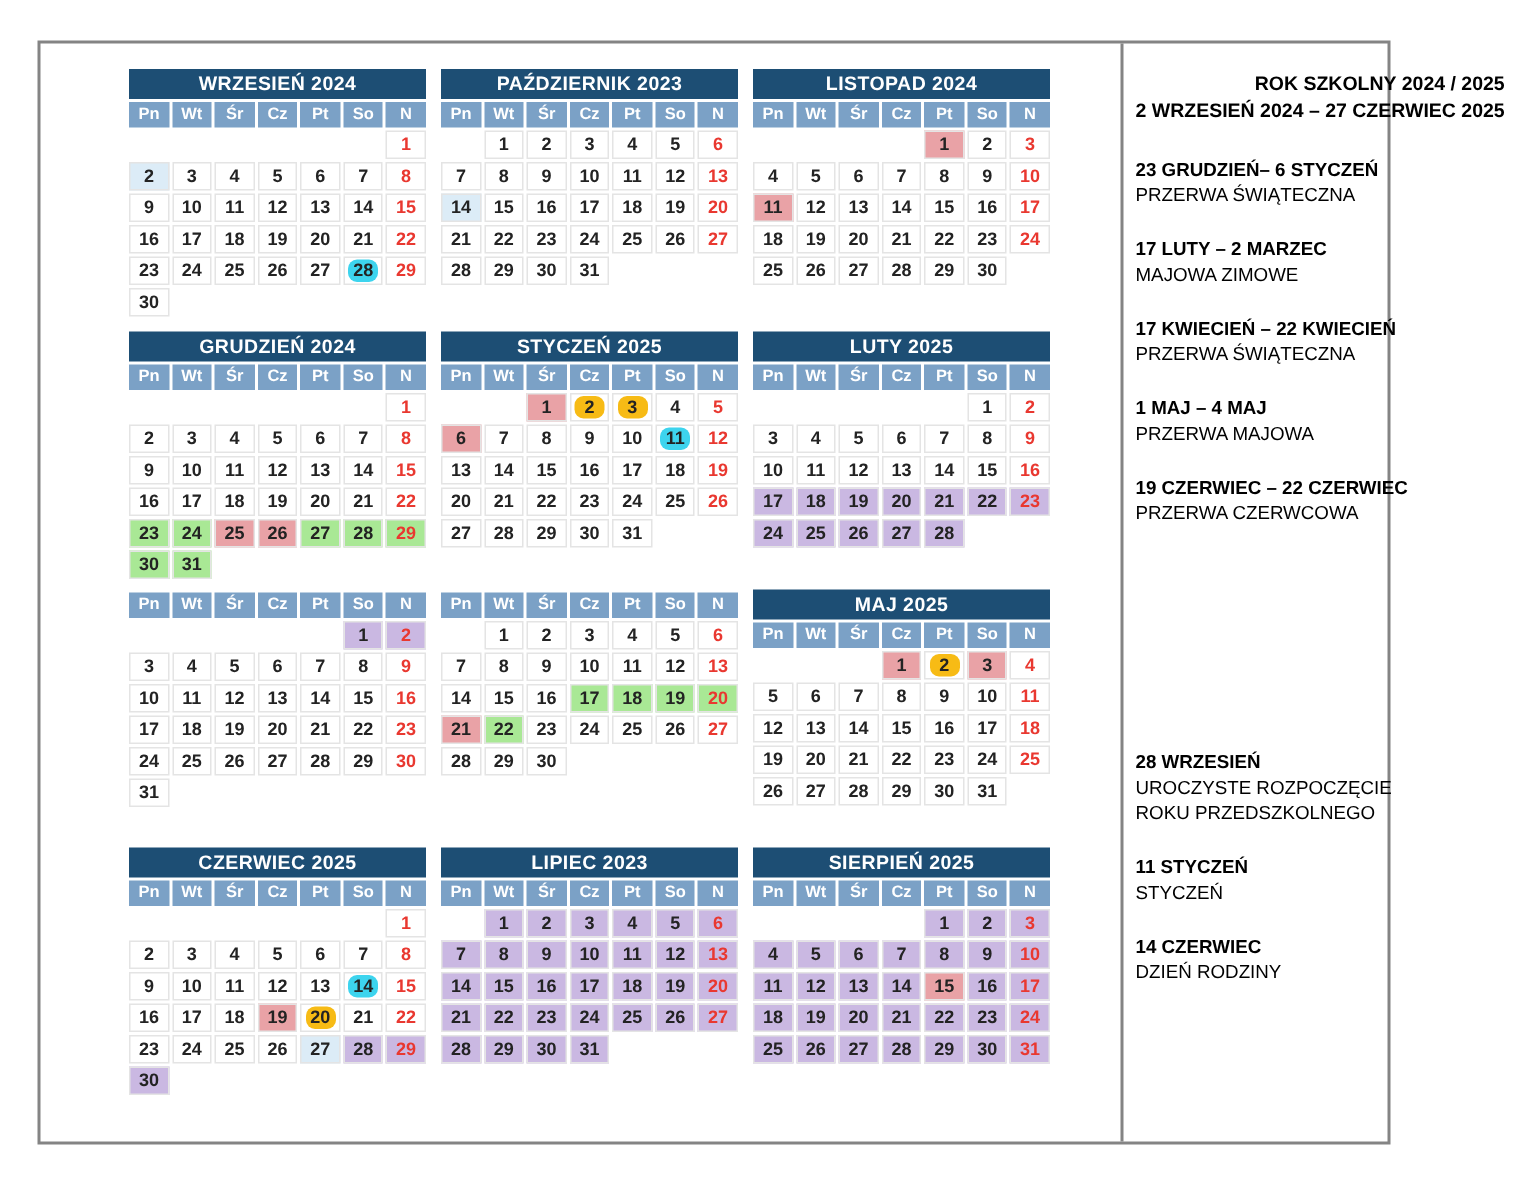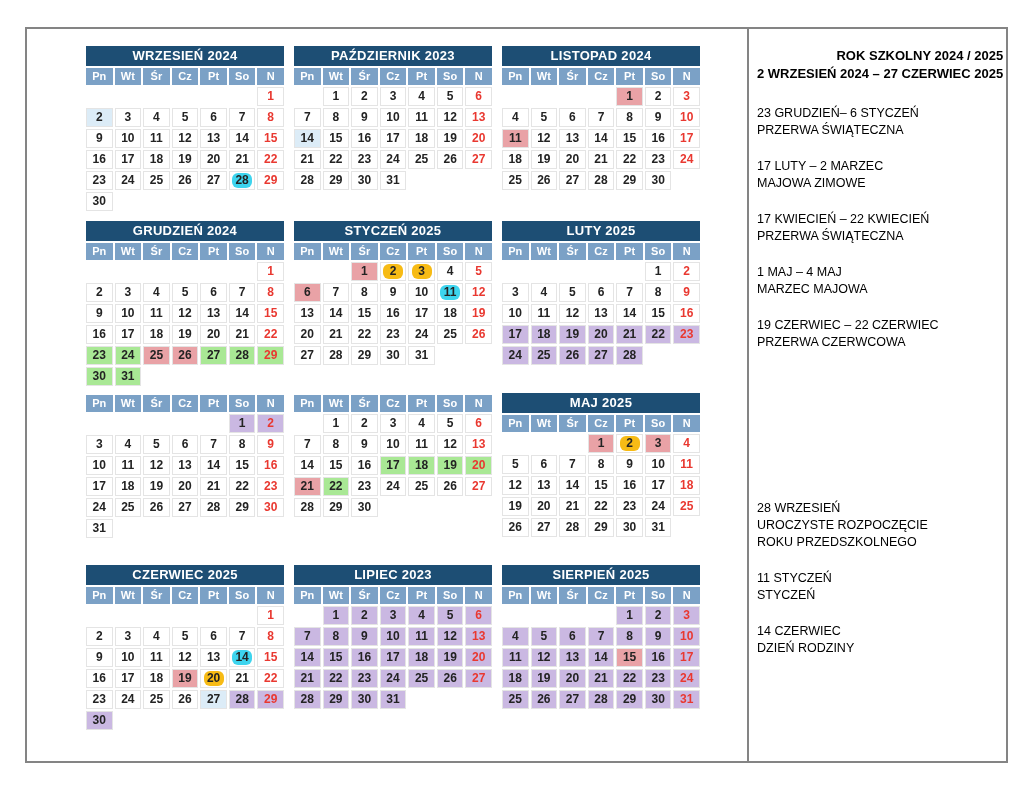--- a/index.html
+++ b/index.html
@@ -2,21 +2,21 @@
 <html style="--navy: #1d4e74; --wday: #7ba1c6; --red: #e93830; --lb: #dcecf7; --pk: #e9a2a6; --gr: #a9e895; --pu: #cab8e2; --cy: #3dd4ee; --gd: #f7bb15;"><head>
 <meta charset="utf-8">
 <style>
   html,body{margin:0;padding:0;}
   body{
     width:1024px;height:791px;background:#ffffff;
     font-family:"Liberation Sans","DejaVu Sans",sans-serif;
     position:relative;overflow:hidden;
   }
   .sheet{
-    position:absolute;left:25px;top:27px;width:983px;height:736px;
+    position:absolute;left:25px;top:27px;width:902px;height:736px;
     border:2px solid #848484;box-sizing:border-box;display:flex;background:#fff;
   }
   
   .cal-area{
     width:720px;box-sizing:border-box;flex:0 0 auto;
     padding:17px 0 0 59px;
   }
   .months-grid{
     display:grid;
     grid-template-columns:198px 198px 198px;
@@ -56,21 +56,21 @@
   .sidebar{
     flex:1;border-left:2px solid #848484;box-sizing:border-box;
     padding:18px 8px 0 8px;color:#000;
   }
   .sb-title{
     text-align:right;font-weight:bold;font-size:13px;line-height:18px;
     white-space:nowrap;
   }
   .sb-breaks{margin-top:22px;}
   .sb-block{margin-bottom:19px;font-size:12.5px;line-height:17px;}
-  .sb-dates{font-weight:normal;}
+  .sb-dates{font-weight:bold;}
   .sb-label{font-weight:normal;white-space:pre-line;}
   .sb-events{margin-top:149px;}
 </style>
 </head>
 <body>
 
 <div class="sheet">
 
   <div class="cal-area">
     <div class="months-grid" id="months">
@@ -809,21 +809,21 @@
       <div class="sb-block">
         <div class="sb-dates">17 LUTY – 2 MARZEC</div>
         <div class="sb-label">MAJOWA ZIMOWE</div>
       </div>
       <div class="sb-block">
         <div class="sb-dates">17 KWIECIEŃ – 22 KWIECIEŃ</div>
         <div class="sb-label">PRZERWA ŚWIĄTECZNA</div>
       </div>
       <div class="sb-block">
         <div class="sb-dates">1 MAJ – 4 MAJ</div>
-        <div class="sb-label">MARZEC MAJOWA</div>
+        <div class="sb-label">PRZERWA MAJOWA</div>
       </div>
       <div class="sb-block">
         <div class="sb-dates">19 CZERWIEC – 22 CZERWIEC</div>
         <div class="sb-label">PRZERWA CZERWCOWA</div>
       </div>
     </div>
 
     <div class="sb-events">
       <div class="sb-block">
         <div class="sb-dates">28 WRZESIEŃ</div>

